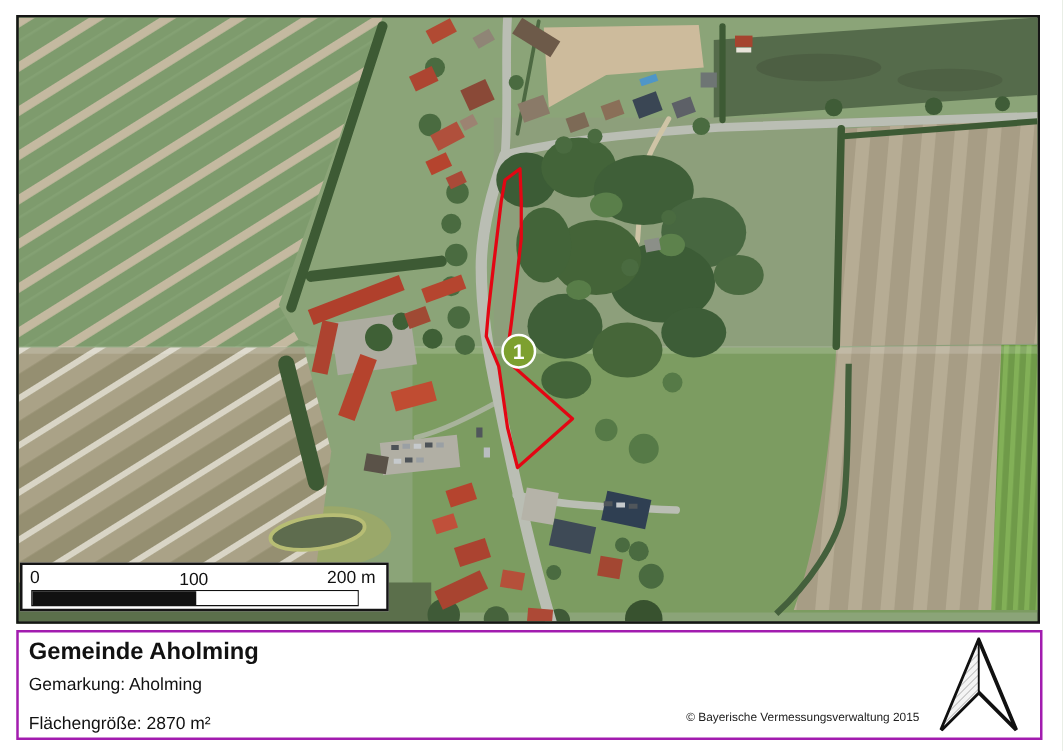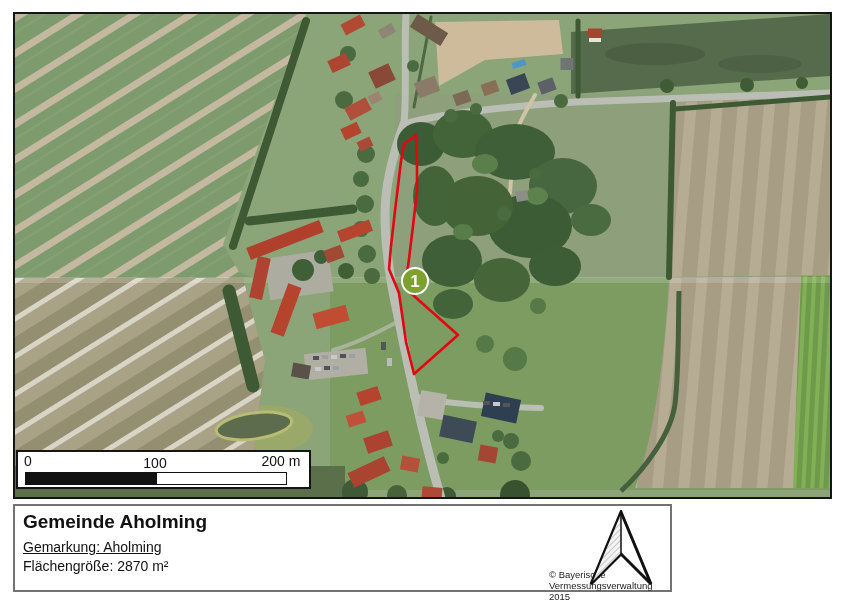--- a/index.html
+++ b/index.html
@@ -11,25 +11,25 @@
   
   .scalebar{position:absolute;left:1px;top:436px;width:295px;height:39px;background:#fff;
             border:2px solid #151515;box-sizing:border-box;font-size:14px;color:#111;}
   .sb0{position:absolute;left:6px;top:1px;}
   .sb100{position:absolute;left:137px;top:3px;transform:translateX(-50%);}
   .sb200{position:absolute;left:263px;top:1px;transform:translateX(-50%);white-space:nowrap;text-align:right;}
   .sbar{position:absolute;left:7px;top:20px;width:260px;height:11px;border:1px solid #111;display:flex;box-sizing:content-box;}
   .sbar .b{flex:1;background:#111;}
   .sbar .w{flex:1;background:#fff;border-left:1px solid #111;}
   
-  .footer{position:absolute;left:13px;top:504px;width:659px;height:88px;background:#fff;
-          border:2px solid #737373;box-sizing:border-box;}
+  .footer{position:absolute;left:13px;top:504px;width:821px;height:88px;background:#fff;
+          border:2px solid #a21caf;box-sizing:border-box;}
   .f-title{position:absolute;left:8px;top:5px;font-size:19px;font-weight:bold;}
-  .f-line1{position:absolute;left:8px;top:33px;font-size:14px;text-decoration:underline;}
-  .f-line2{position:absolute;left:8px;top:52px;font-size:14px;}
+  .f-line1{position:absolute;left:8px;top:33px;font-size:14px;}
+  .f-line2{position:absolute;left:8px;top:64px;font-size:14px;}
   .f-copy{position:absolute;left:534px;top:63px;font-size:9.5px;color:#222;}
   .north{position:absolute;right:16px;top:4px;}
 </style>
 </head>
 <body>
 
 <div class="page">
 
   <div class="map-frame">
     <svg width="815" height="483" viewBox="0 0 815 483">

